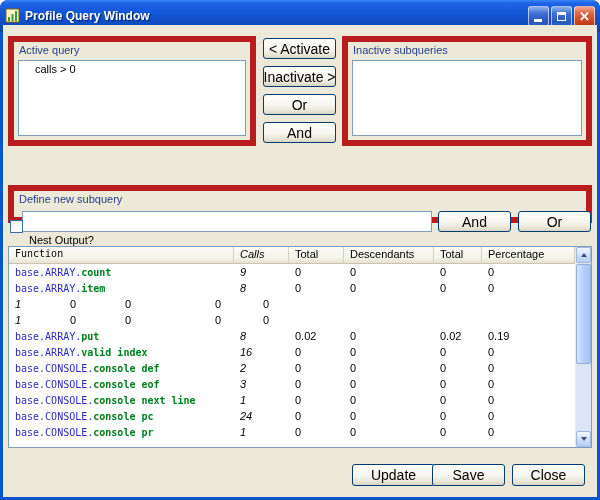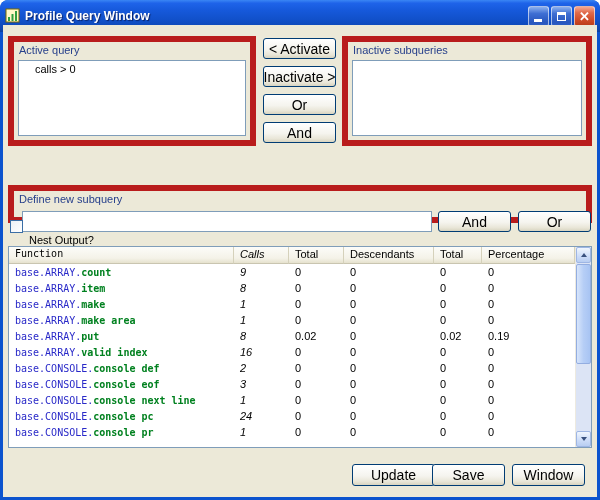--- a/index.html
+++ b/index.html
@@ -175,29 +175,27 @@
           </div>
           <div class="trow">
             <div class="cell c0"><span class="qual">base.ARRAY.</span><span class="feat">item</span></div>
             <div class="cell c1">8</div>
             <div class="cell c2">0</div>
             <div class="cell c3">0</div>
             <div class="cell c4">0</div>
             <div class="cell c5">0</div>
           </div>
           <div class="trow">
-            <div class="cell c0"><span class="qual">base.ARRAY.</span><span class="feat">make</span></div>
-            <div class="cell c1">1</div>
-            <div class="cell c2">0</div>
-            <div class="cell c3">0</div>
-            <div class="cell c4">0</div>
-            <div class="cell c5">0</div>
-          </div>
-          <div class="trow">
-            <div class="cell c0"><span class="qual">base.ARRAY.</span><span class="feat">make_area</span></div>
+            <div class="cell c1">1</div>
+            <div class="cell c2">0</div>
+            <div class="cell c3">0</div>
+            <div class="cell c4">0</div>
+            <div class="cell c5">0</div>
+          </div>
+          <div class="trow">
             <div class="cell c1">1</div>
             <div class="cell c2">0</div>
             <div class="cell c3">0</div>
             <div class="cell c4">0</div>
             <div class="cell c5">0</div>
           </div>
           <div class="trow">
             <div class="cell c0"><span class="qual">base.ARRAY.</span><span class="feat">put</span></div>
             <div class="cell c1">8</div>
             <div class="cell c2">0.02</div>
@@ -260,16 +258,16 @@
           </div>
         <div class="sb-thumb"></div>
         <div class="sb-btn sb-down">
             <span class="arr-down"></span>
           </div>
       </div>
     </div>
 
     <div class="btn" style="left:349px; top:439px; width:83px; height:22px;">Update</div>
     <div class="btn" style="left:429px; top:439px; width:73px; height:22px;">Save</div>
-    <div class="btn" style="left:509px; top:439px; width:73px; height:22px;">Window</div>
+    <div class="btn" style="left:509px; top:439px; width:73px; height:22px;">Close</div>
 
   </div>
 </div>
 
 </body></html>

